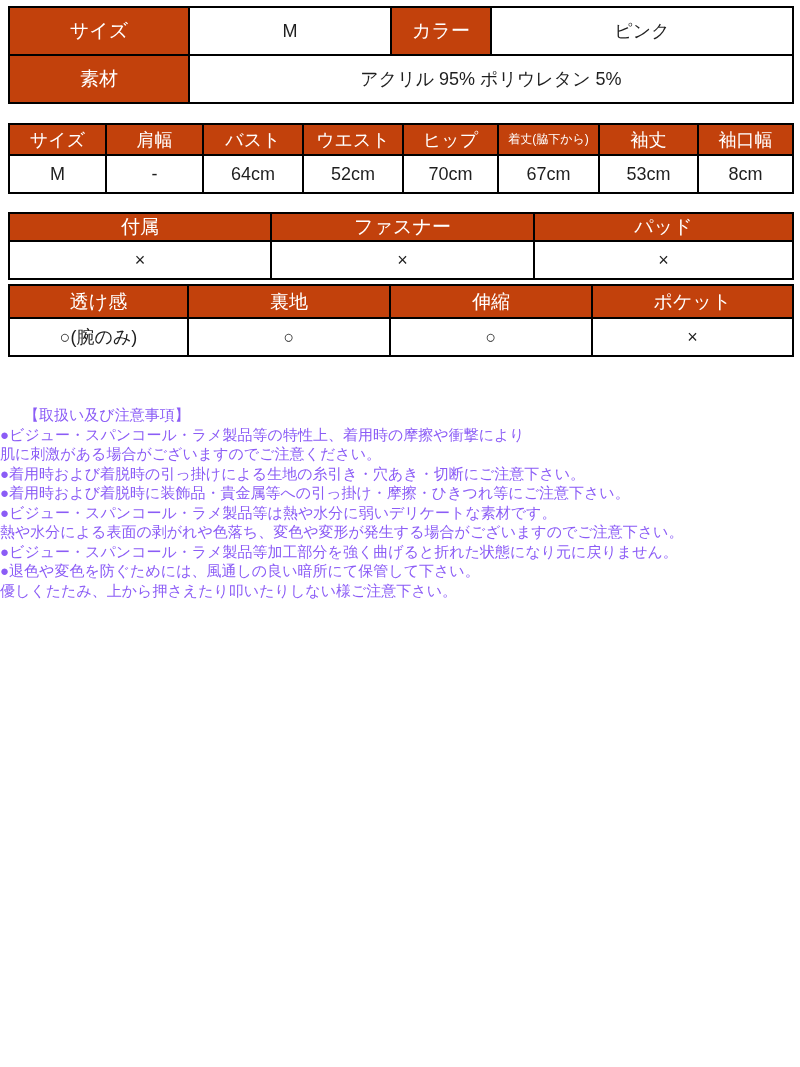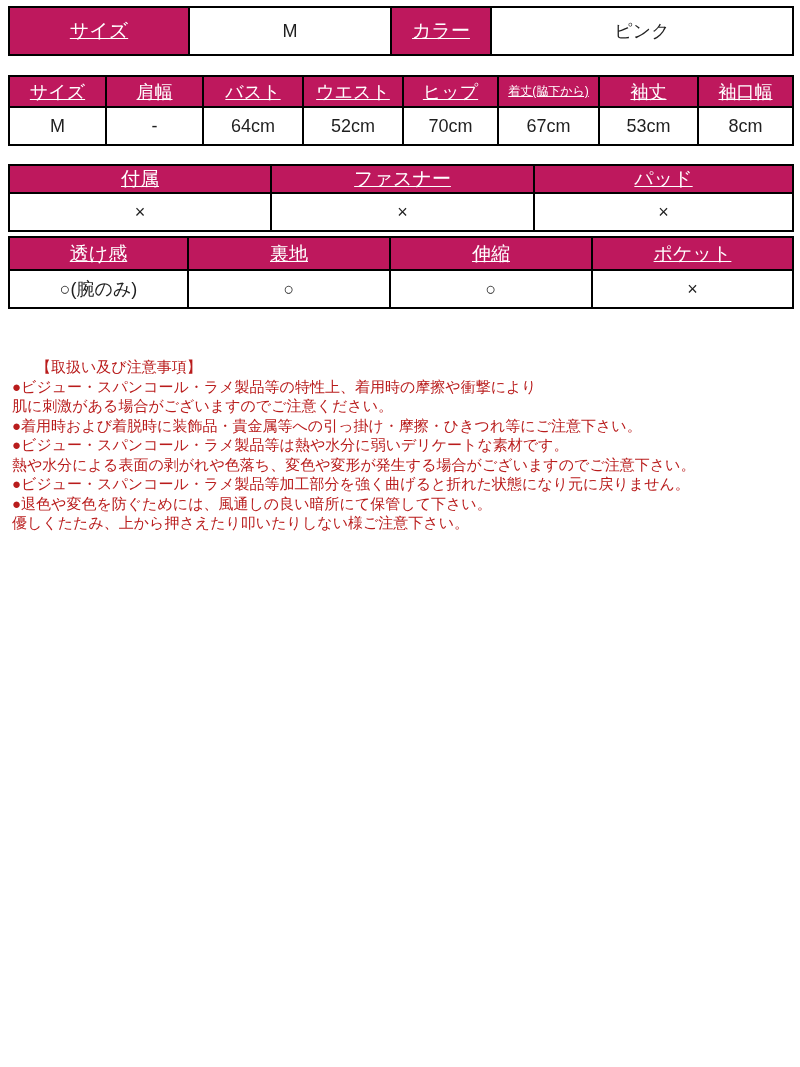--- a/index.html
+++ b/index.html
@@ -20,25 +20,24 @@
   }
   th, td {
     border: 2px solid #000000;
     text-align: center;
     vertical-align: middle;
     padding: 0 2px;
     overflow: hidden;
     white-space: nowrap;
   }
   th {
-    background: #be185d;
+    background: #c2410c;
     color: #ffffff;
     font-weight: normal;
     font-size: 19px;
-    text-decoration: underline;
   }
   td {
     background: #ffffff;
     color: #1f1f1f;
     font-size: 18px;
   }
 
   .spec-table { margin-top: 6px; }
   .spec-table tr { height: 48px; }
 
@@ -51,25 +50,24 @@
   .feature-table-1 { margin-top: 18px; }
   .feature-table-1 thead tr { height: 20px; }
   .feature-table-1 tbody tr { height: 38px; }
 
   .feature-table-2 { margin-top: 4px; }
   .feature-table-2 thead tr { height: 33px; }
   .feature-table-2 tbody tr { height: 38px; }
 
   .care-notes {
     margin-top: 48px;
-    padding-left: 12px;
     padding-right: 10px;
     font-size: 15px;
     line-height: 19.5px;
-    color: #b91c1c;
+    color: #8b5cf6;
   }
   .care-notes .care-title { margin-left: 24px; }
   .care-notes div { white-space: nowrap; }
 </style>
 </head>
 <body>
 
 <div class="page">
 
   <table class="spec-table">
@@ -78,20 +76,24 @@
         <col style="width:202px">
         <col style="width:100px">
         <col style="width:302px">
     </colgroup>
     <tbody>
       <tr>
         <th>サイズ</th>
         <td>M</td>
         <th>カラー</th>
         <td>ピンク</td>
+      </tr>
+      <tr>
+        <th>素材</th>
+        <td colspan="3">アクリル 95%  ポリウレタン 5%</td>
       </tr>
     </tbody>
   </table>
 
   <table class="measure-table">
     <colgroup>
       <col style="width:97px">
         <col style="width:97px">
         <col style="width:100px">
         <col style="width:100px">
@@ -170,20 +172,21 @@
         <td>○</td>
         <td>×</td>
       </tr>
     </tbody>
   </table>
 
   <div class="care-notes">
     <div class="care-title">【取扱い及び注意事項】</div>
     <div>●ビジュー・スパンコール・ラメ製品等の特性上、着用時の摩擦や衝撃により</div>
     <div>肌に刺激がある場合がございますのでご注意ください。</div>
+    <div>●着用時および着脱時の引っ掛けによる生地の糸引き・穴あき・切断にご注意下さい。</div>
     <div>●着用時および着脱時に装飾品・貴金属等への引っ掛け・摩擦・ひきつれ等にご注意下さい。</div>
     <div>●ビジュー・スパンコール・ラメ製品等は熱や水分に弱いデリケートな素材です。</div>
     <div>熱や水分による表面の剥がれや色落ち、変色や変形が発生する場合がございますのでご注意下さい。</div>
     <div>●ビジュー・スパンコール・ラメ製品等加工部分を強く曲げると折れた状態になり元に戻りません。</div>
     <div>●退色や変色を防ぐためには、風通しの良い暗所にて保管して下さい。</div>
     <div>優しくたたみ、上から押さえたり叩いたりしない様ご注意下さい。</div>
   </div>
 
 </div>
 

